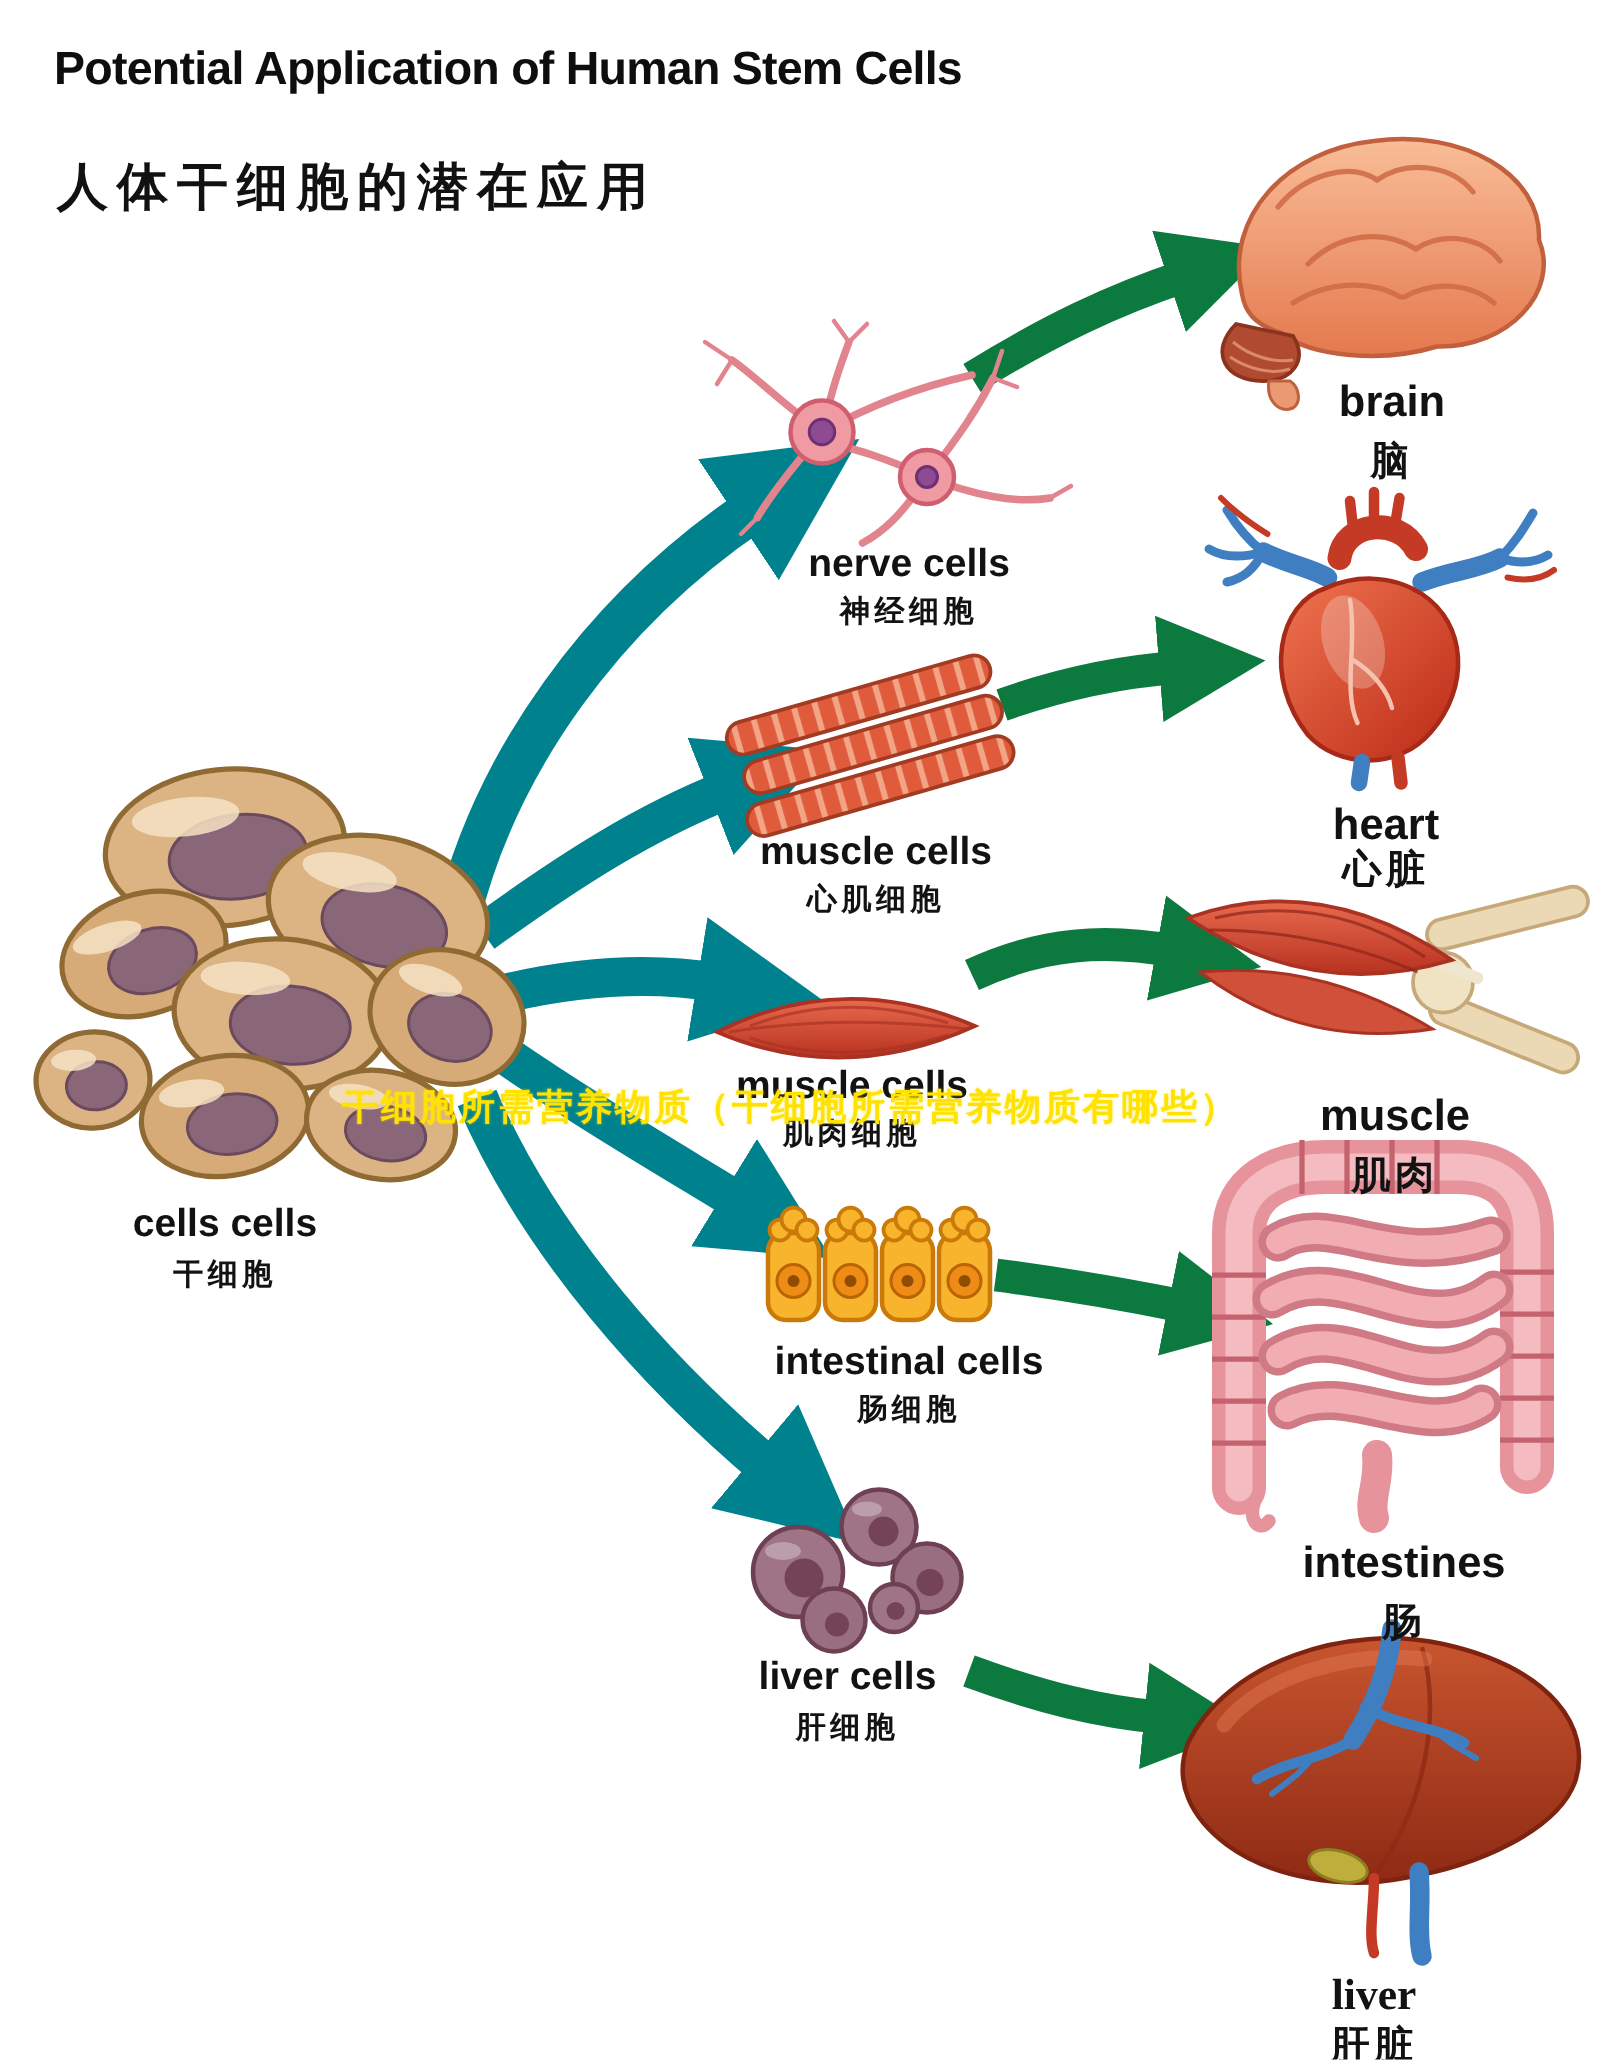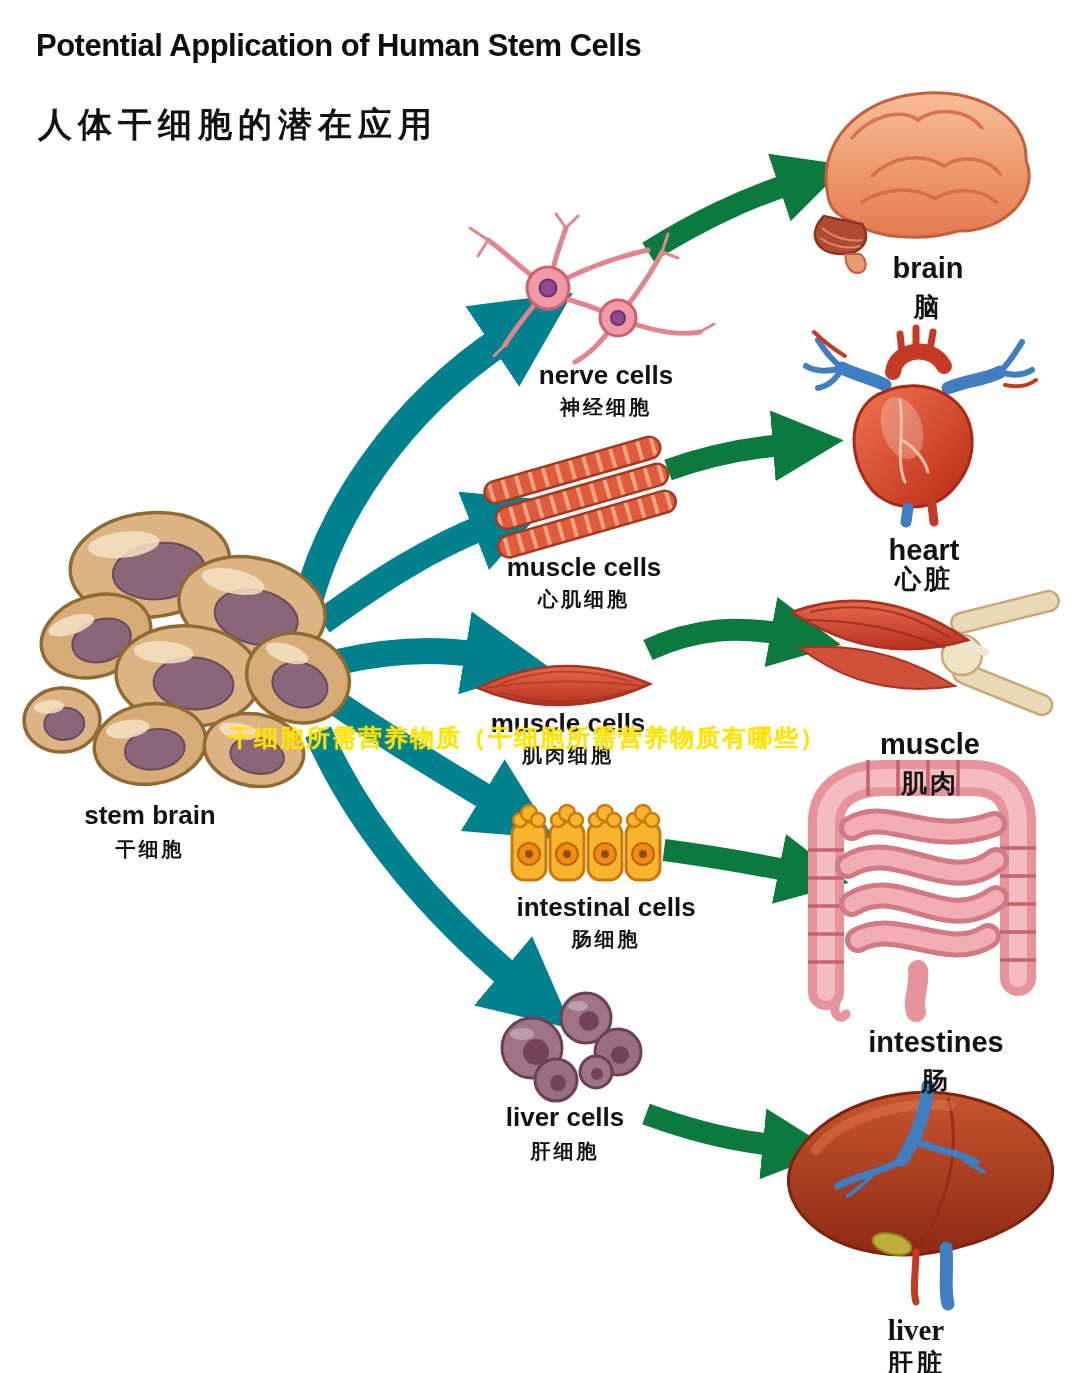--- a/index.html
+++ b/index.html
@@ -330,21 +330,21 @@
       <path d="M946,1248 C948,1270 944,1288 948,1304" stroke-width="13"></path>
     </g>
     <path d="M916,1252 C916,1272 912,1290 916,1302" fill="none" stroke="#c53a24" stroke-width="7" stroke-linecap="round"></path>
     <ellipse cx="892" cy="1244" rx="20" ry="10" fill="#c0ae3c" stroke="#8e7e1e" stroke-width="2" transform="rotate(15 892 1244)"></ellipse>
   </g>
 </svg>
 
 <div class="title-en">Potential Application of Human Stem Cells</div>
 <div class="title-zh">人体干细胞的潜在应用</div>
 
-<div class="label cell-en" style="left:150px; top:800px;">stem brain</div>
+<div class="label cell-en" style="left:150px; top:800px;">cells cells</div>
 <div class="label cell-zh" style="left:150px; top:836px;">干细胞</div>
 
 <div class="label cell-en" style="left:606px; top:360px;">nerve cells</div>
 <div class="label cell-zh" style="left:606px; top:394px;">神经细胞</div>
 
 <div class="label cell-en" style="left:584px; top:552px;">muscle cells</div>
 <div class="label cell-zh" style="left:584px; top:586px;">心肌细胞</div>
 
 <div class="label cell-en" style="left:568px; top:708px;">muscle cells</div>
 <div class="label cell-zh" style="left:568px; top:742px;">肌肉细胞</div>

